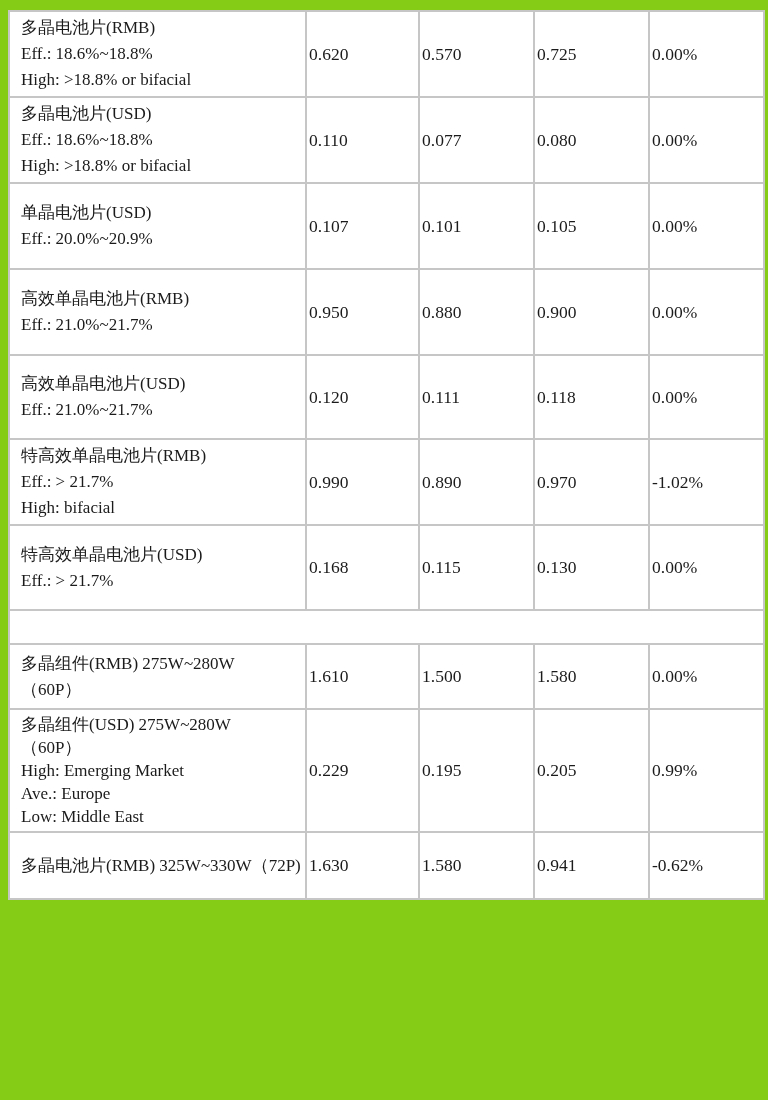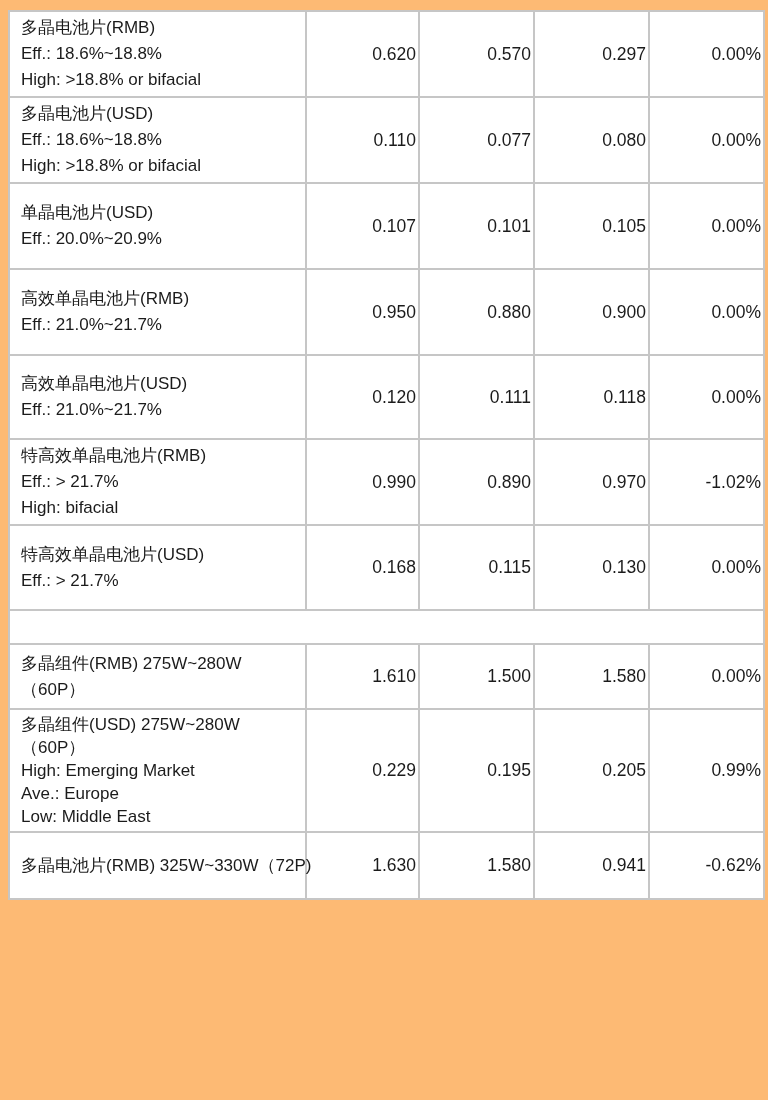--- a/index.html
+++ b/index.html
@@ -4,23 +4,23 @@
 <style>
   html, body {
     margin: 0;
     padding: 0;
     background: #ffffff;
   }
   .page {
     position: relative;
     width: 768px;
     height: 1100px;
-    background: #fdba74;
+    background: #84cc16;
     overflow: hidden;
-    font-family: Liberation Sans, sans-serif;
+    font-family: Liberation Serif, serif;
   }
   table.price-table {
     position: absolute;
     left: 8px;
     top: 10px;
     width: 755px;
     border-collapse: collapse;
     table-layout: fixed;
   }
   table.price-table td {
@@ -35,21 +35,21 @@
   .label-line {
     font-size: 17px;
     line-height: 26px;
     color: var(--text-color, #1b1b1b);
     white-space: nowrap;
   }
   tr.tight .label-line {
     line-height: 23px;
   }
   td.value-td {
-    text-align: right;
+    text-align: left;
     font-size: 17.5px;
     color: var(--text-color, #141414);
     padding: 0 2px;
   }
   td.section-td {
     background: var(--accent-green, #5aa437);
     color: #ffffff;
     font-size: 17px;
     font-weight: 700;
     padding: 0 0 0 10px;
@@ -71,21 +71,21 @@
     </colgroup>
     <tbody id="table-body">
         <tr style="height: 84px;">
           <td class="label-td">
             <div class="label-line">多晶电池片(RMB)</div>
             <div class="label-line">Eff.: 18.6%~18.8%</div>
             <div class="label-line">High: &gt;18.8% or bifacial</div>
           </td>
           <td class="value-td">0.620</td>
           <td class="value-td">0.570</td>
-          <td class="value-td">0.297</td>
+          <td class="value-td">0.725</td>
           <td class="value-td">0.00%</td>
         </tr>
         <tr style="height: 86px; margin-left: 21px;">
           <td class="label-td">
             <div class="label-line">多晶电池片(USD)</div>
             <div class="label-line">Eff.: 18.6%~18.8%</div>
             <div class="label-line">High: &gt;18.8% or bifacial</div>
           </td>
           <td class="value-td">0.110</td>
           <td class="value-td">0.077</td>

